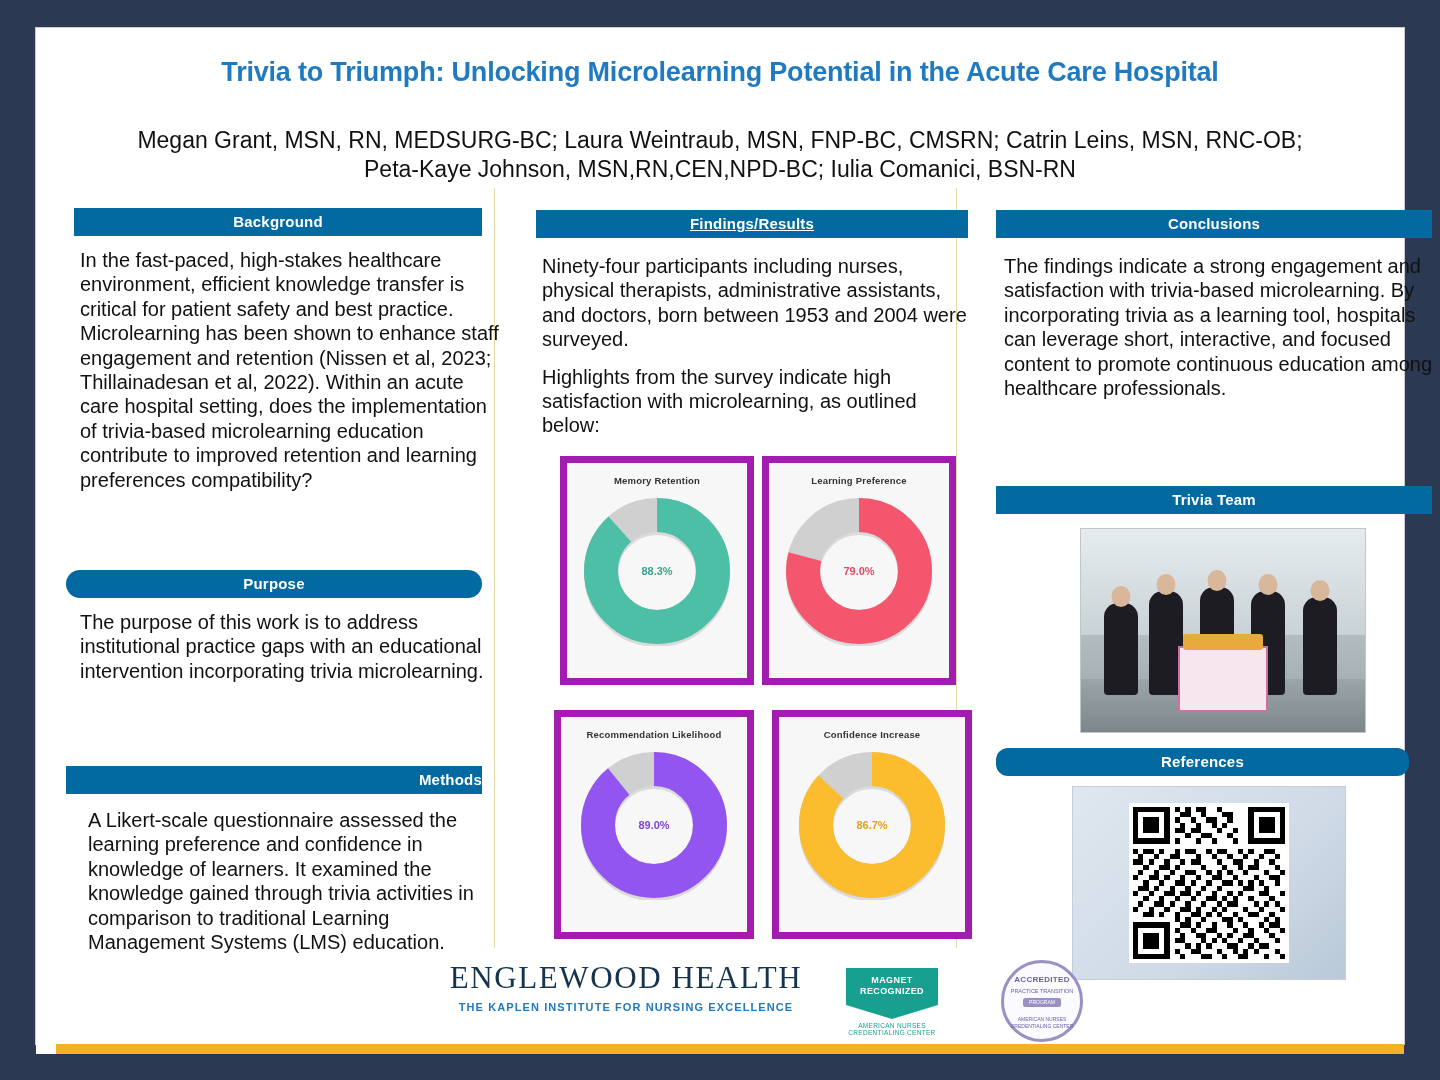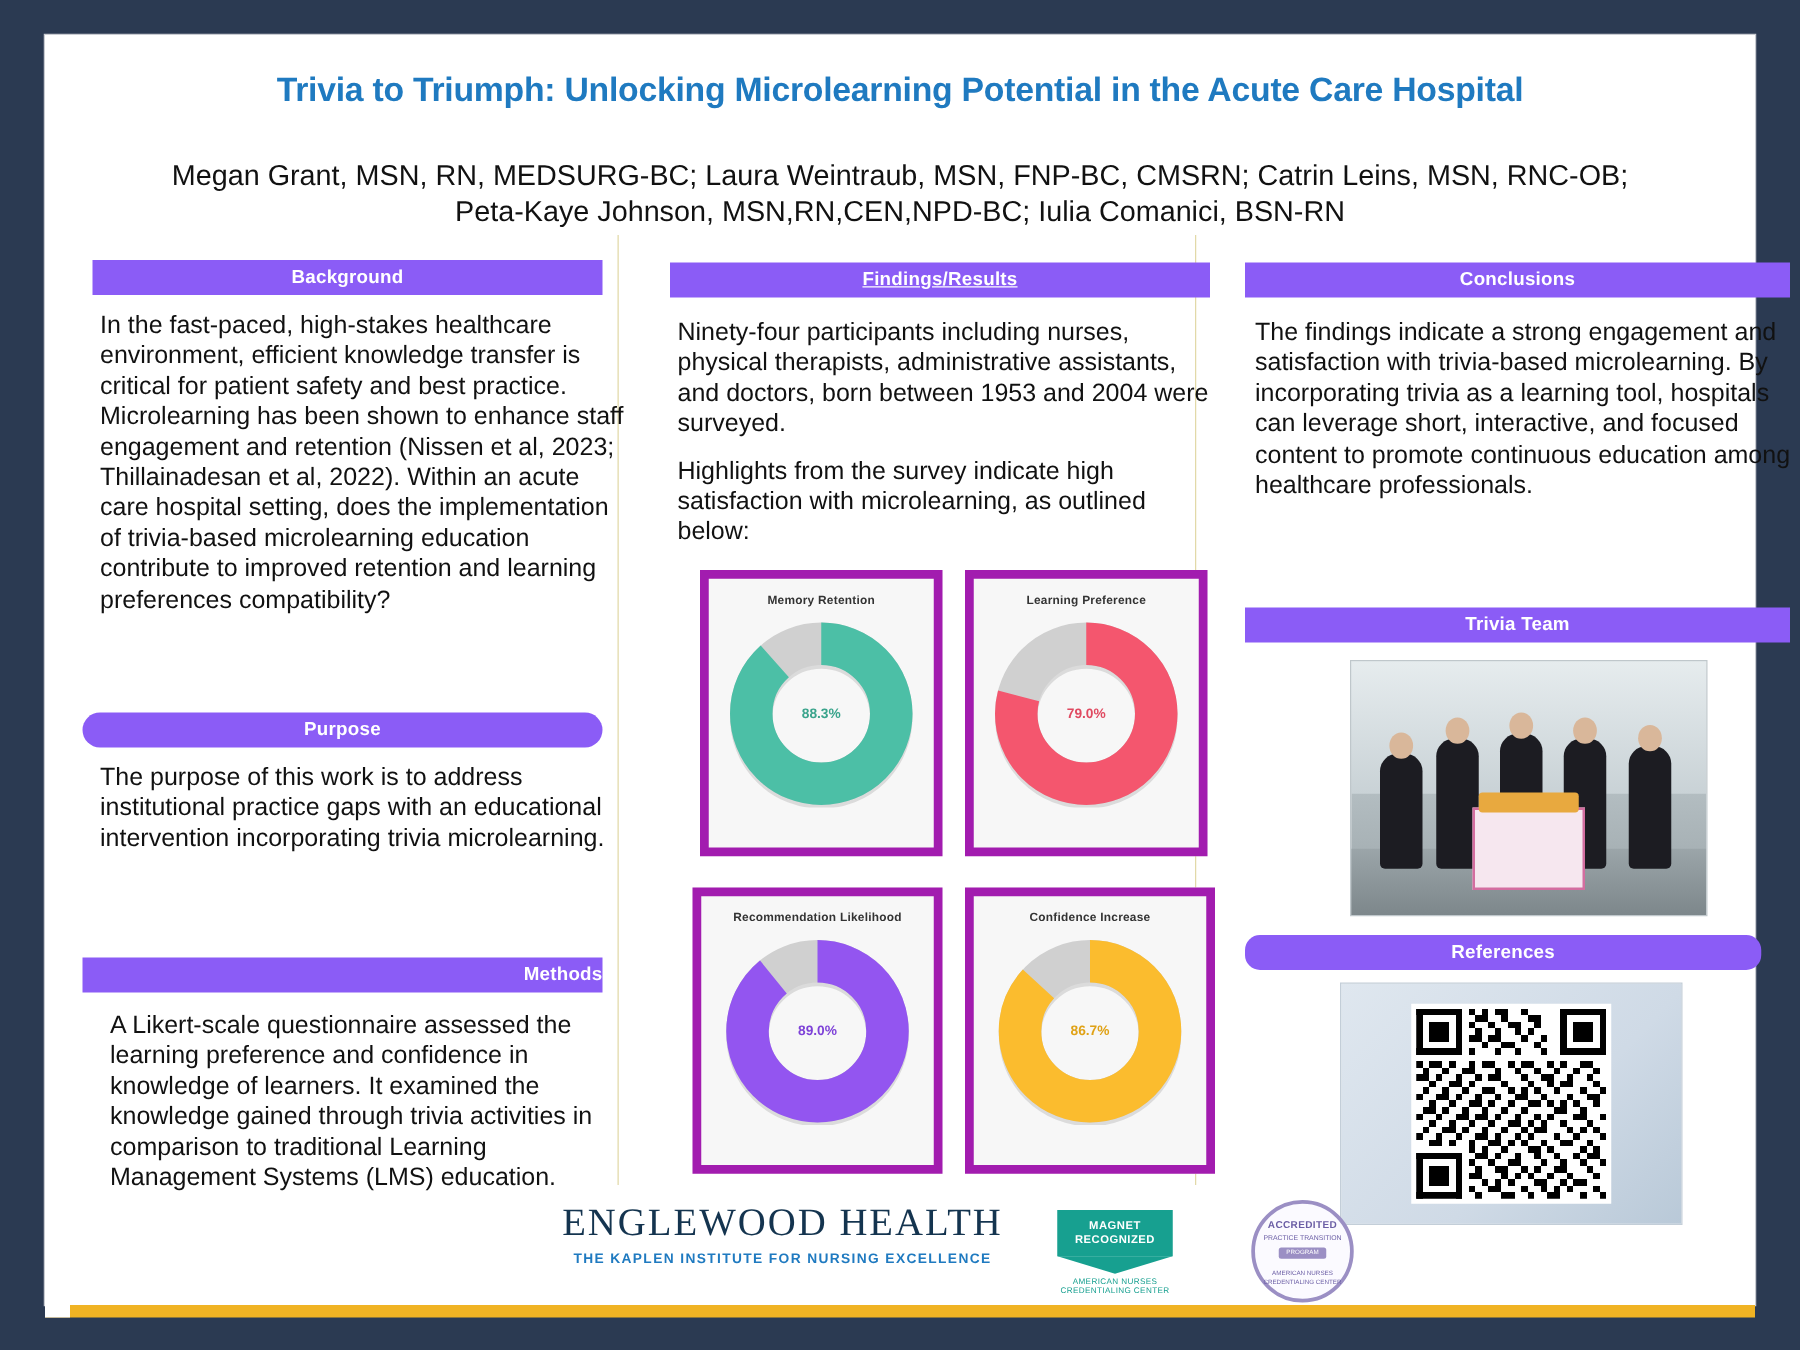--- a/index.html
+++ b/index.html
@@ -76,21 +76,21 @@
     position: absolute;
     top: 160px;
     width: 1px;
     height: 760px;
     background: #e2d9a8;
   }
   #div1 { left: 458px; }
   #div2 { left: 920px; }
 
   .section-header {
-    background: #8b5cf6;
+    background: #0369a1;
     color: #ffffff;
     text-align: center;
     font-size: 15px;
     font-weight: bold;
     padding: 5px 0 6px 0;
     letter-spacing: 0.2px;
   }
   .body-text {
     font-size: 20px;
     color: #111;
@@ -118,21 +118,21 @@
     width: 412px;
   }
   .chart-card {
     position: absolute;
     background: #f7f7f7;
     border: 7px solid #a21caf;
     width: 180px;
     height: 215px;
   }
   .chart-card.c0 { left: 6px;   top: 0px; }
-  .chart-card.c1 { left: 218px; top: 0px; }
+  .chart-card.c1 { left: 208px; top: 0px; }
   .chart-card.c2 { left: 0px;   top: 254px; width: 186px; height: 215px; }
   .chart-card.c3 { left: 218px; top: 254px; width: 186px; height: 215px; }
   .chart-title {
     text-align: center;
     font-size: 9.5px;
     font-weight: bold;
     color: #333;
     padding-top: 12px;
     letter-spacing: 0.2px;
   }

